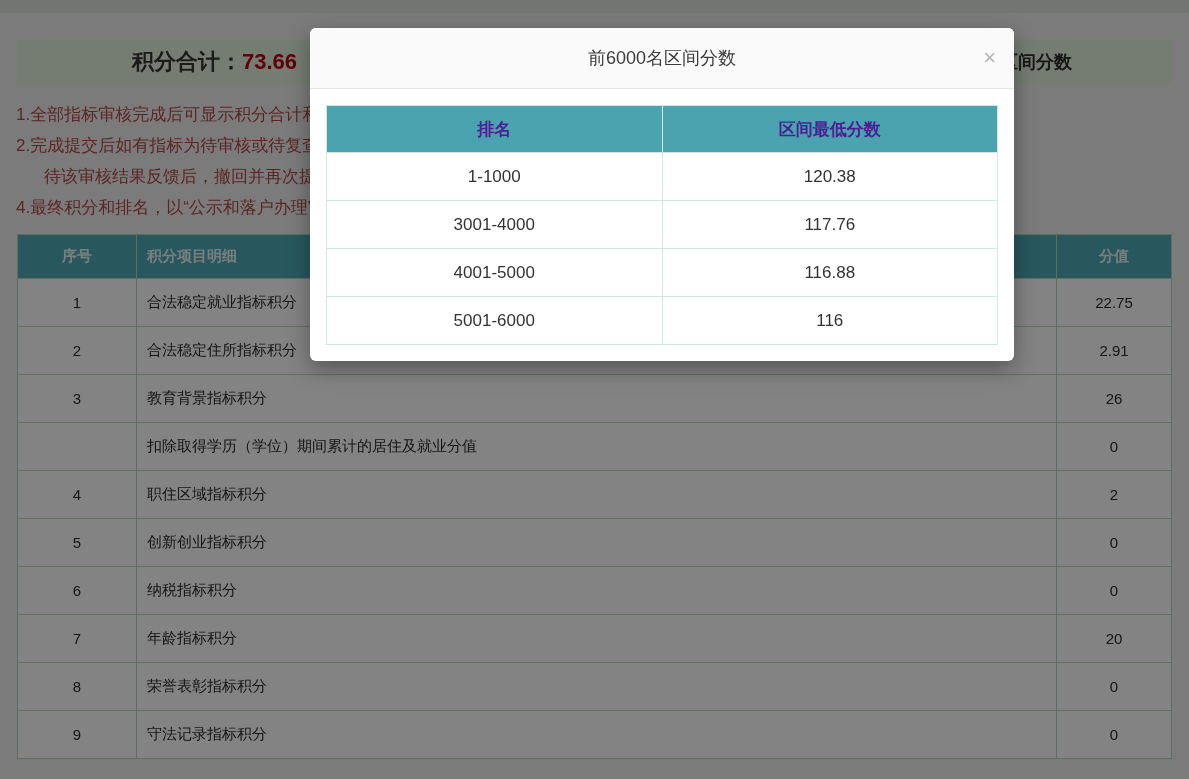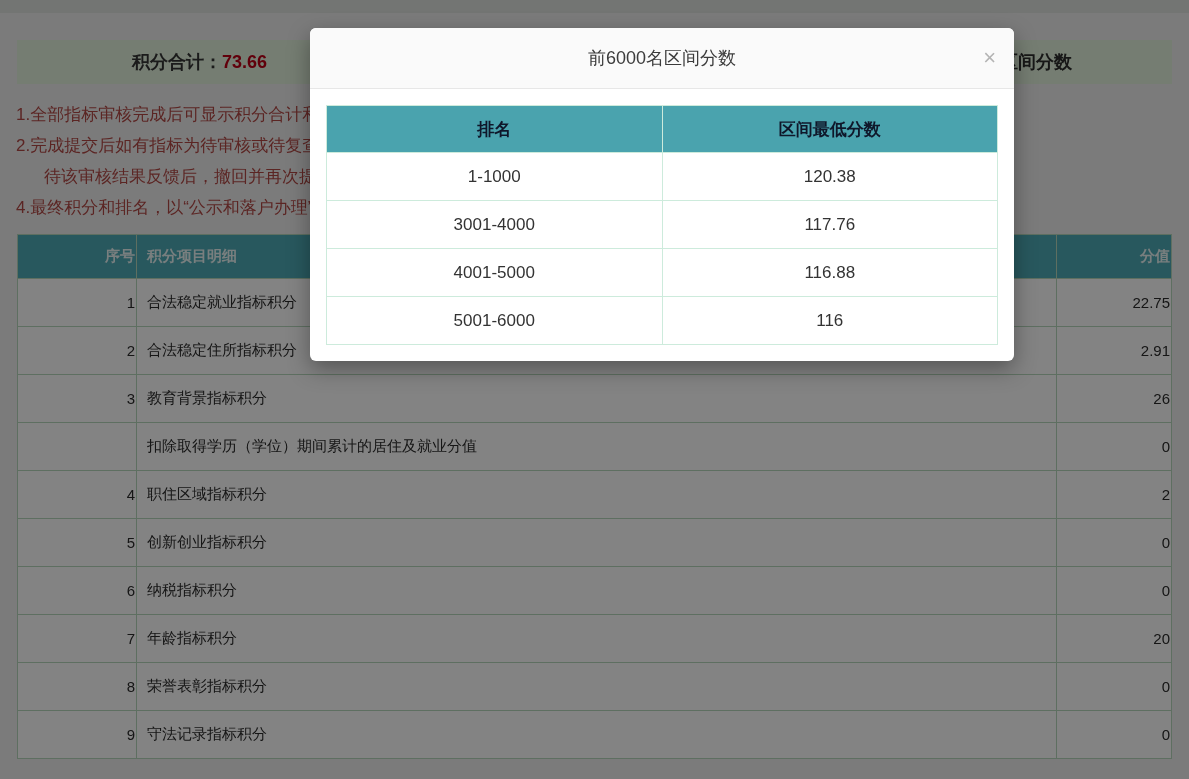--- a/index.html
+++ b/index.html
@@ -9,36 +9,36 @@
     font-family:"Liberation Sans","DejaVu Sans",sans-serif;
     -webkit-font-smoothing:antialiased;
   }
   
   .top-strip{height:13px;background:#d4d9d4;}
   .summary-bar{
     margin:27px 17px 0 17px;height:44px;background:#d9e8d3;
     display:flex;justify-content:space-between;align-items:center;
     padding:0 100px 0 115px;box-sizing:border-box;
   }
-  .summary-left{font-size:18px;font-weight:bold;color:#333;white-space:nowrap;}
+  .summary-left{font-size:22px;font-weight:bold;color:#333;white-space:nowrap;}
   .summary-left .score{color:#b30016;}
   .summary-link{font-size:18px;font-weight:bold;color:#2b2b2b;white-space:nowrap;cursor:pointer;text-decoration:none;}
   .notes{margin:15px 0 0 16px;color:#a94542;font-size:17px;}
   .note-line{line-height:31px;white-space:nowrap;}
   .note-line.indent{padding-left:28px;}
   
   table.score-table{
     margin:11px 17px 0 17px;width:1155px;border-collapse:collapse;
     font-size:15px;color:#2a2a2a;table-layout:fixed;
   }
   table.score-table th,table.score-table td{border:1px solid #aecdb3;}
   table.score-table thead th{
     background:#4aa3ae;color:#dfeaea;font-weight:bold;height:41px;
   }
-  table.score-table th.c,table.score-table td.c{text-align:right;}
+  table.score-table th.c,table.score-table td.c{text-align:center;}
   table.score-table th.l,table.score-table td.l{text-align:left;padding-left:10px;}
   table.score-table tbody td{background:#f2f2f2;height:45px;}
   .col-no{width:116px;}
   .col-score{width:112px;}
   
   .overlay{position:absolute;left:0;top:0;right:0;bottom:0;background:rgba(0,0,0,0.46);z-index:10;}
   .modal{
     position:absolute;left:310px;top:28px;width:704px;z-index:20;
     background:#ffffff;border-radius:6px;box-shadow:0 8px 22px rgba(0,0,0,0.35);
     overflow:hidden;
@@ -53,21 +53,21 @@
     position:absolute;right:14px;top:0;height:60px;line-height:56px;
     font-size:22px;color:#b4b4b4;background:none;border:none;cursor:pointer;
     font-family:inherit;padding:0 4px;
   }
   .modal-body{padding:16px 16px 16px 16px;}
   table.rank-table{
     width:100%;border-collapse:collapse;table-layout:fixed;font-size:17px;color:#333;
   }
   table.rank-table th,table.rank-table td{border:1px solid #cdebdc;text-align:center;}
   table.rank-table thead th{
-    background:#4aa3ae;color:#0f172a;font-weight:bold;height:44px;font-size:17px;margin-left:36px;
+    background:#4aa3ae;color:#4c1d95;font-weight:bold;height:44px;font-size:17px;margin-left:36px;
   }
   table.rank-table tbody td{height:45px;background:#fff;}
 </style>
 </head>
 <body>
 
 <div>
 
   <div class="top-strip"></div>
 

